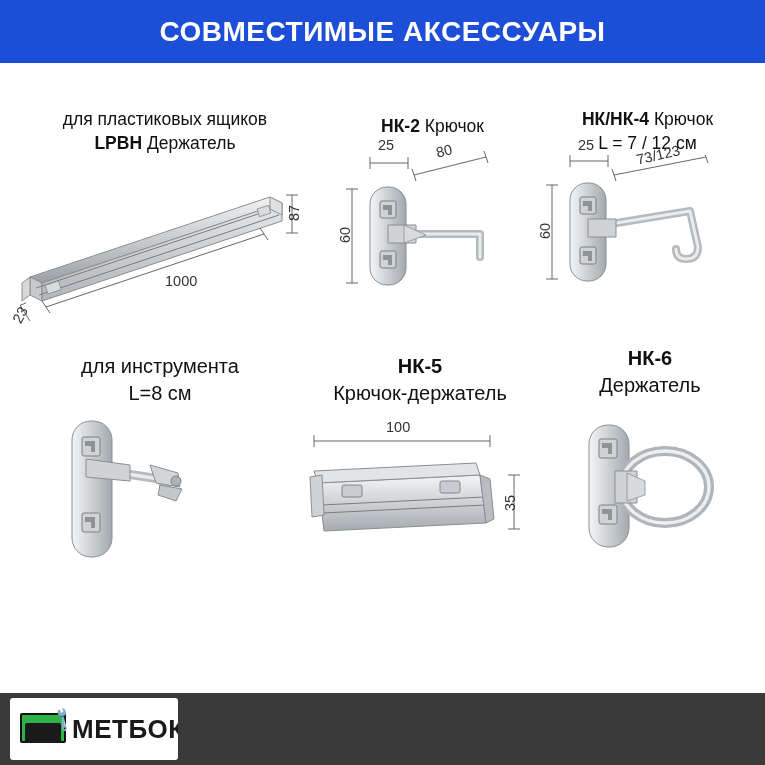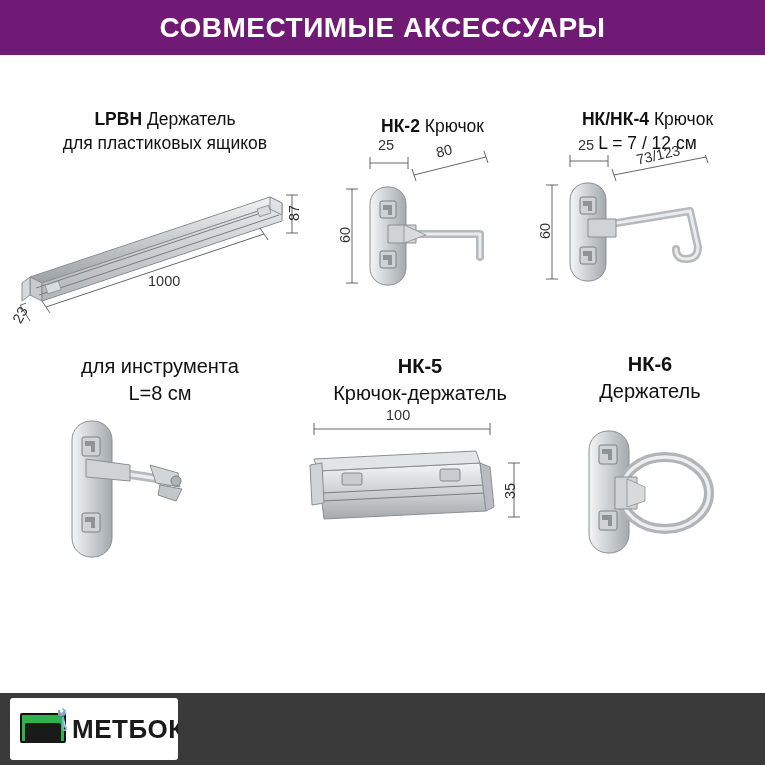--- a/index.html
+++ b/index.html
@@ -19,22 +19,22 @@
     position: relative;
     width: 765px;
     height: 765px;
     box-sizing: border-box;
   }
   
   .header {
     position: absolute;
     left: 0; top: 0;
     width: 765px;
-    height: 55px;
-    background: #701a75;
+    height: 63px;
+    background: #1d4ed8;
     display: flex;
     align-items: center;
     justify-content: center;
   }
   .header-title {
     color: #ffffff;
     font-size: 28px;
     font-weight: bold;
     letter-spacing: 0.5px;
     text-transform: uppercase;
@@ -146,22 +146,22 @@
 <div class="page">
 
   <div class="header">
     <div class="header-title">Совместимые аксессуары</div>
   </div>
 
   <div class="content">
 
     <div class="cell" style="left:20px; top:45px; width:290px; height:260px;">
       <div class="caption">
+        <span class="line">для пластиковых ящиков</span>
         <span class="line"><span class="code">LPBH</span> <span>Держатель</span></span>
-        <span class="line">для пластиковых ящиков</span>
       </div>
 
       <div class="figure" style="height:190px;">
         <svg width="290" height="190" viewBox="0 0 290 190">
 
           <defs>
             <linearGradient id="gradRail" x1="0" y1="0" x2="0" y2="1">
               <stop offset="0%" stop-color="#f2f2f2"></stop>
               <stop offset="45%" stop-color="#cdd0d2"></stop>
               <stop offset="100%" stop-color="#9aa0a4"></stop>
@@ -192,21 +192,21 @@
 
           <line class="dim" x1="26" y1="152" x2="244" y2="79"></line>
           <line class="dim" x1="22" y1="146" x2="30" y2="158"></line>
           <line class="dim" x1="240" y1="73" x2="248" y2="85"></line>
 
           <line class="dim" x1="0" y1="150" x2="10" y2="166"></line>
           <line class="dim" x1="-4" y1="152" x2="6" y2="148"></line>
         </svg>
 
         <div class="dim-label vert" style="left:266px; top:50px;">87</div>
-        <div class="dim-label" style="left:128px; top:118px;">1000</div>
+        <div class="dim-label" style="left:145px; top:118px;">1000</div>
         <div class="dim-label" style="left:-8px; top:152px; transform:rotate(-62deg);">23</div>
       </div>
     </div>
 
     <div class="cell" style="left:330px; top:52px; width:205px; height:260px;">
       <div class="caption">
         <span class="line"><span class="code">НК-2</span> <span>Крючок</span></span>
       </div>
 
       <div class="figure" style="height:200px;">
@@ -328,21 +328,21 @@
         </svg>
       </div>
     </div>
 
     <div class="cell" style="left:290px; top:290px; width:260px; height:300px;">
       <div class="caption" style="font-size:20px;">
         <span class="line"><span class="code">НК-5</span></span>
         <span class="line">Крючок-держатель</span>
       </div>
 
-      <div class="figure" style="height:190px; ">
+      <div class="figure" style="height:190px; margin-top:12px;">
         <svg width="260" height="190" viewBox="0 0 260 190">
           <defs>
             <linearGradient id="body5" x1="0" y1="0" x2="0" y2="1">
               <stop offset="0%" stop-color="#f3f4f5"></stop>
               <stop offset="45%" stop-color="#d2d6d9"></stop>
               <stop offset="100%" stop-color="#a5aaae"></stop>
             </linearGradient>
           </defs>
 
           <path d="M28 64 L190 56 L196 104 L34 112 Z" fill="url(#body5)" stroke="#8a8f93" stroke-width="1"></path>
@@ -366,21 +366,21 @@
           <line class="dim" x1="224" y1="56" x2="224" y2="110"></line>
           <line class="dim" x1="218" y1="56" x2="230" y2="56"></line>
           <line class="dim" x1="218" y1="110" x2="230" y2="110"></line>
         </svg>
 
         <div class="dim-label" style="left:96px; top:0px;">100</div>
         <div class="dim-label vert" style="left:212px; top:76px;">35</div>
       </div>
     </div>
 
-    <div class="cell" style="left:545px; top:288px; width:210px; height:300px;">
+    <div class="cell" style="left:545px; top:282px; width:210px; height:300px;">
       <div class="caption" style="font-size:20px;">
         <span class="line"><span class="code">НК-6</span></span>
         <span class="line">Держатель</span>
       </div>
 
       <div class="figure" style="height:190px; margin-top:12px;">
         <svg width="210" height="190" viewBox="0 0 210 190">
           <defs>
             <linearGradient id="plate6" x1="0" y1="0" x2="1" y2="0">
               <stop offset="0%" stop-color="#f4f5f6"></stop>

